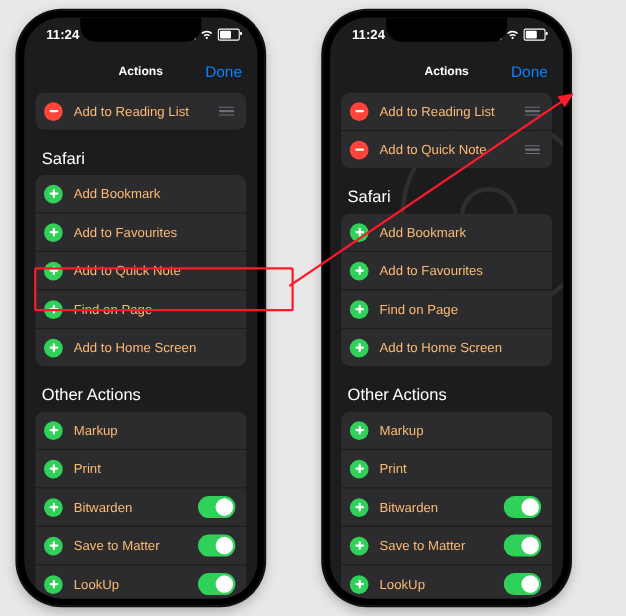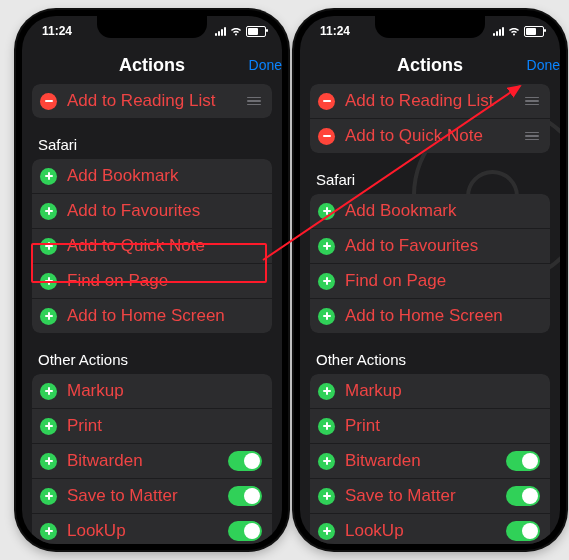--- a/index.html
+++ b/index.html
@@ -7,21 +7,21 @@
     padding: 0;
     background: #e8e8e8;
     width: 569px;
     height: 560px;
     position: relative;
     font-family: -apple-system, "Helvetica Neue", Arial, sans-serif;
     overflow: hidden;
   }
   .phone {
     position: absolute;
-    width: 272px;
+    width: 224px;
     height: 540px;
     top: 10px;
     background: #000;
     border-radius: 40px;
     box-shadow: 0 0 0 2px #111, 0 4px 12px rgba(0,0,0,0.3);
     overflow: hidden;
   }
   .phone.left { left: 16px; }
   .phone.right { left: 294px; }
 
@@ -76,23 +76,23 @@
   .battery::after{
     content:""; position:absolute; right:-3px; top:2px; width:2px; height:3px; background:#fff; border-radius:1px;
   }
   .battery .fill{position:absolute; left:1px; top:1px; bottom:1px; width:10px; background:#fff; border-radius:1px;}
 
   .header {
     position: relative;
     height: 38px;
     display:flex; align-items:center; justify-content:center;
   }
-  .header .title { font-size: 18px; font-weight:600;}
+  .header .title { font-size: 11px; font-weight:600;}
   .header .done {
-    position:absolute; right:0; color:#0a84ff; font-size:14px; font-weight:500;
+    position:absolute; right:14px; color:#0a84ff; font-size:14px; font-weight:500;
   }
 
   .section { padding: 0 10px; }
   .section-title {
     font-size: 15px; font-weight:400; padding: 18px 6px 6px 6px;
   }
   .row {
     background:#2c2c2e;
     display:flex; align-items:center;
     height: 34px;
@@ -109,21 +109,21 @@
     display:flex; align-items:center; justify-content:center;
     flex-shrink:0;
   }
   .icon-circle.minus { background:#ff453a; }
   .icon-circle.plus { background:#30d158; }
   .icon-circle .bar { width:8px; height:2px; background:#fff; border-radius:1px;}
   .icon-circle .v { position:absolute; width:2px; height:8px; background:#fff; border-radius:1px;}
   .icon-circle.plus{ position:relative;}
 
   .row-label {
-    margin-left: 10px; font-size: 17px; color:#ef4444; flex:1;
+    margin-left: 10px; font-size: 12px; color:#fdba74; flex:1;
   }
   .grip {
     width:16px; display:flex; flex-direction:column; gap:2px; align-items:center;
     margin-right:2px;
   }
   .grip span{ width:14px; height:1.5px; background:#6e6e73; border-radius:1px;}
 
   .toggle{
     width:34px; height:20px; background:#30d158; border-radius:10px; position:relative; margin-right:2px;
   }

